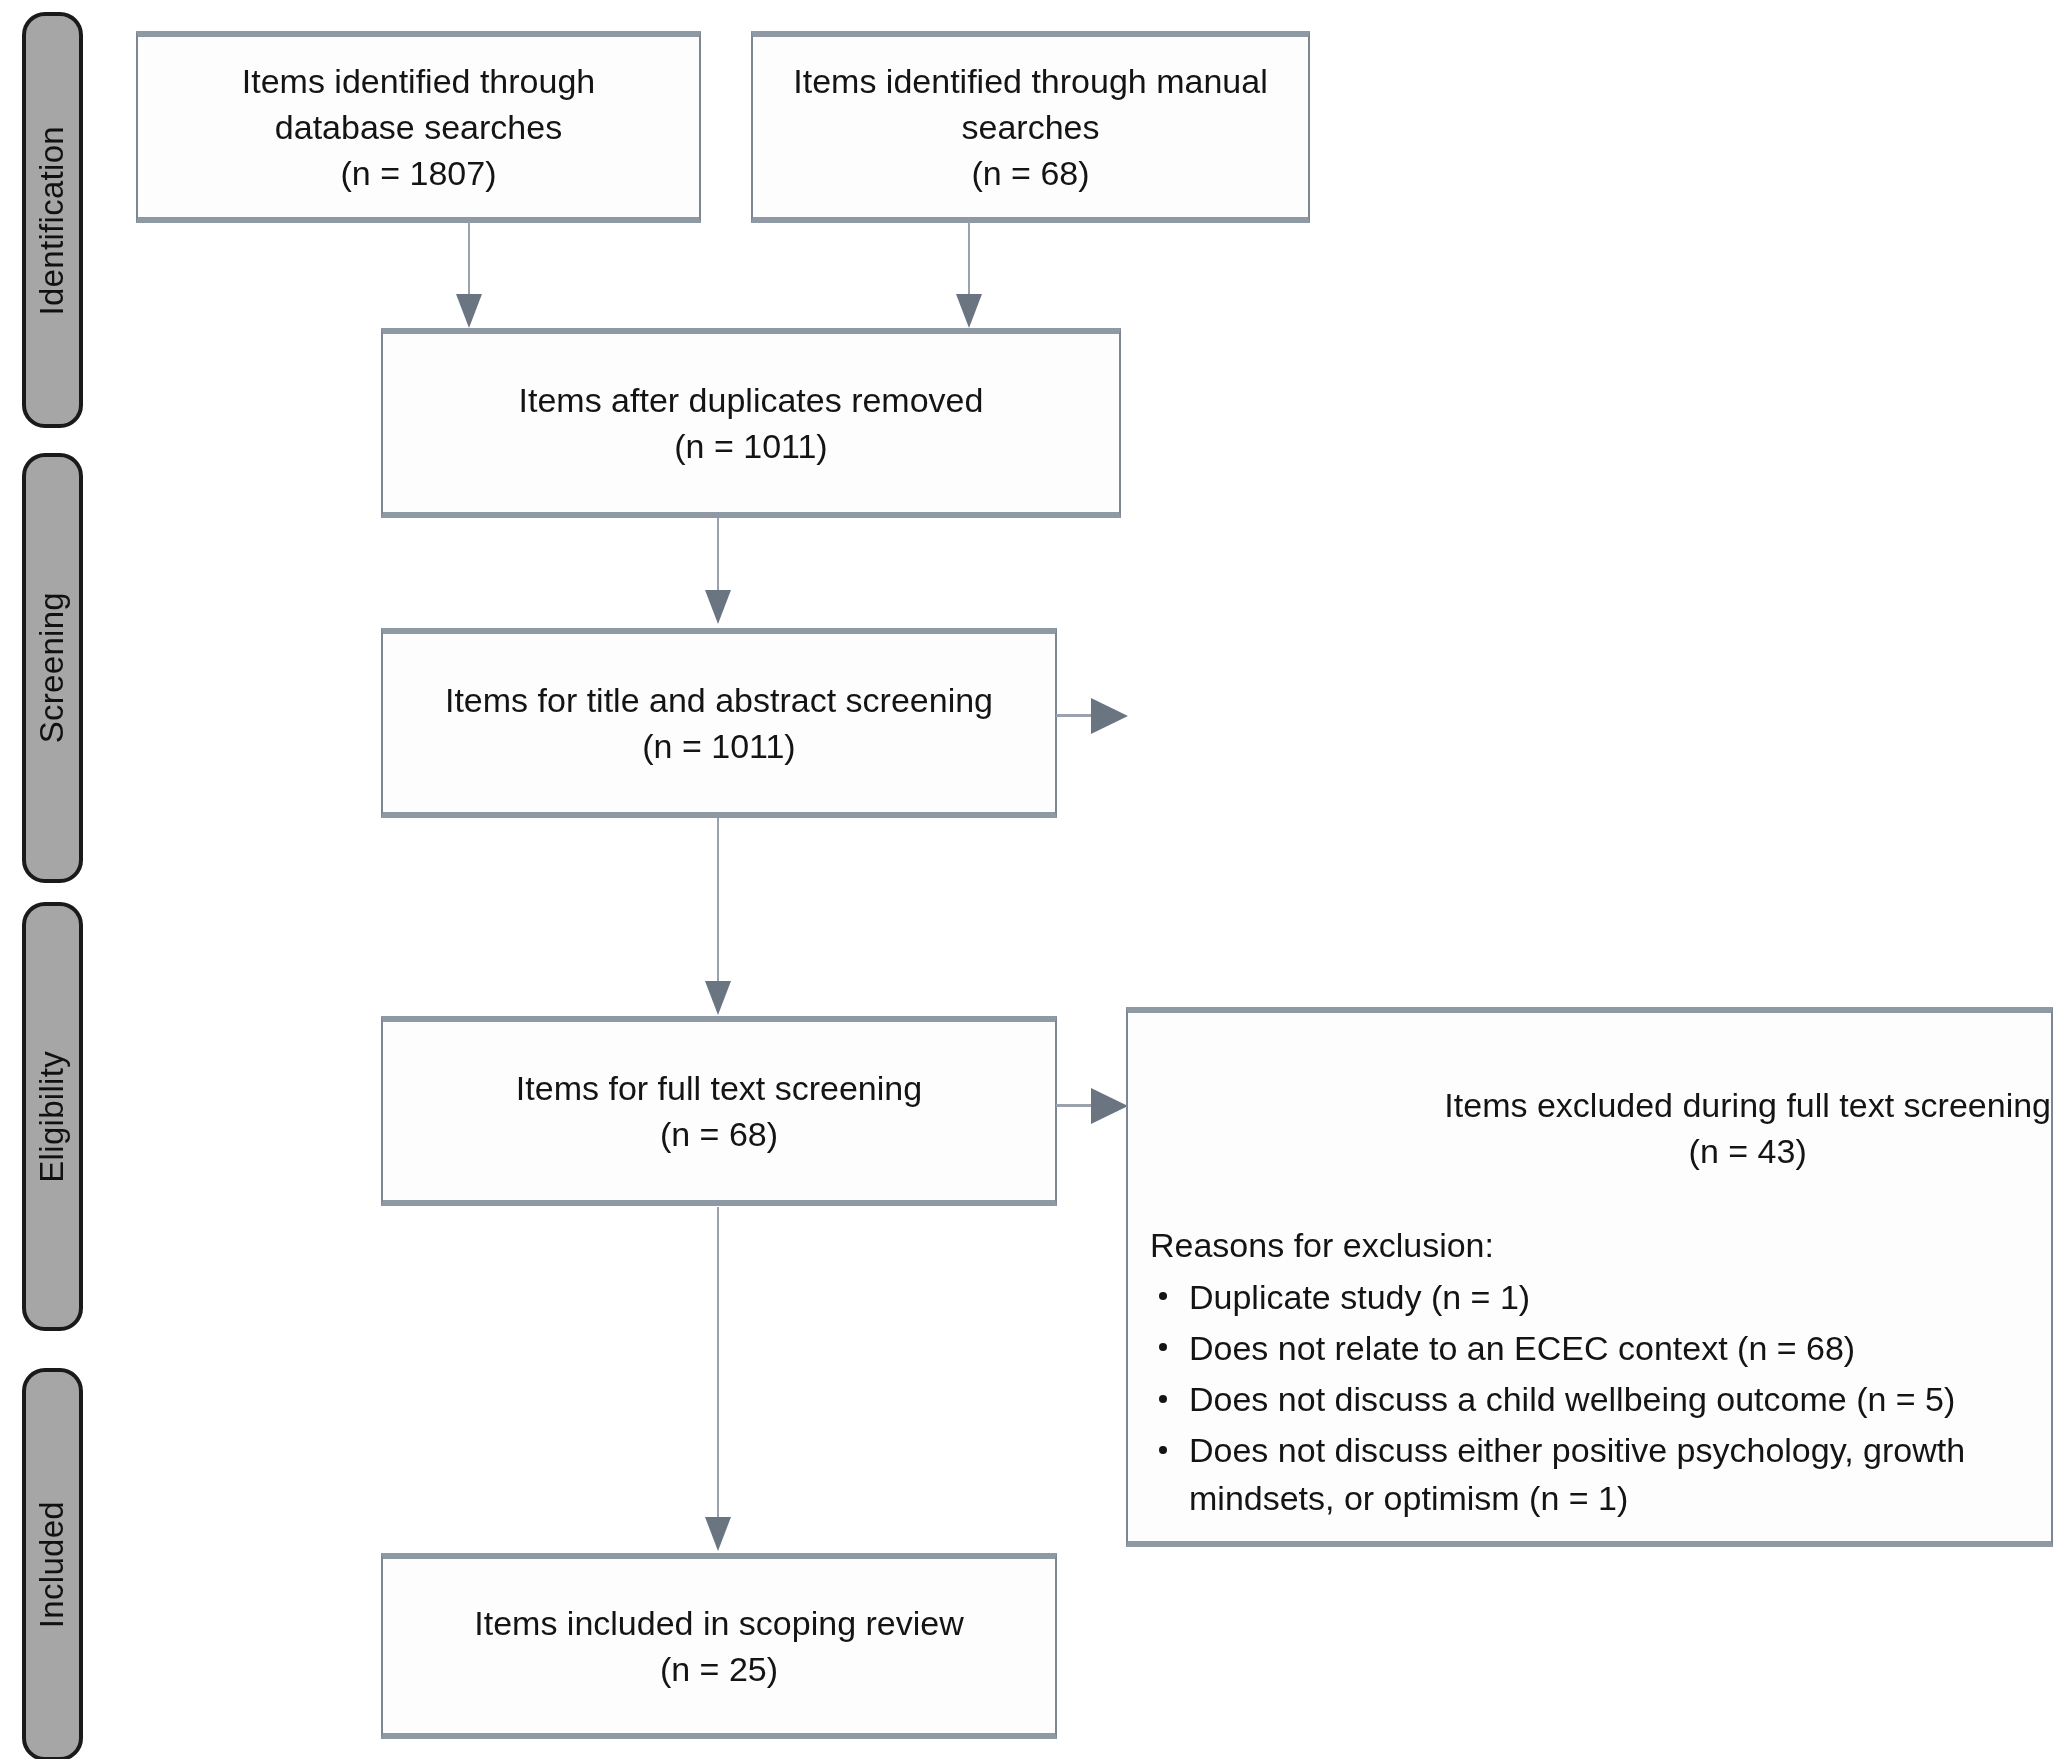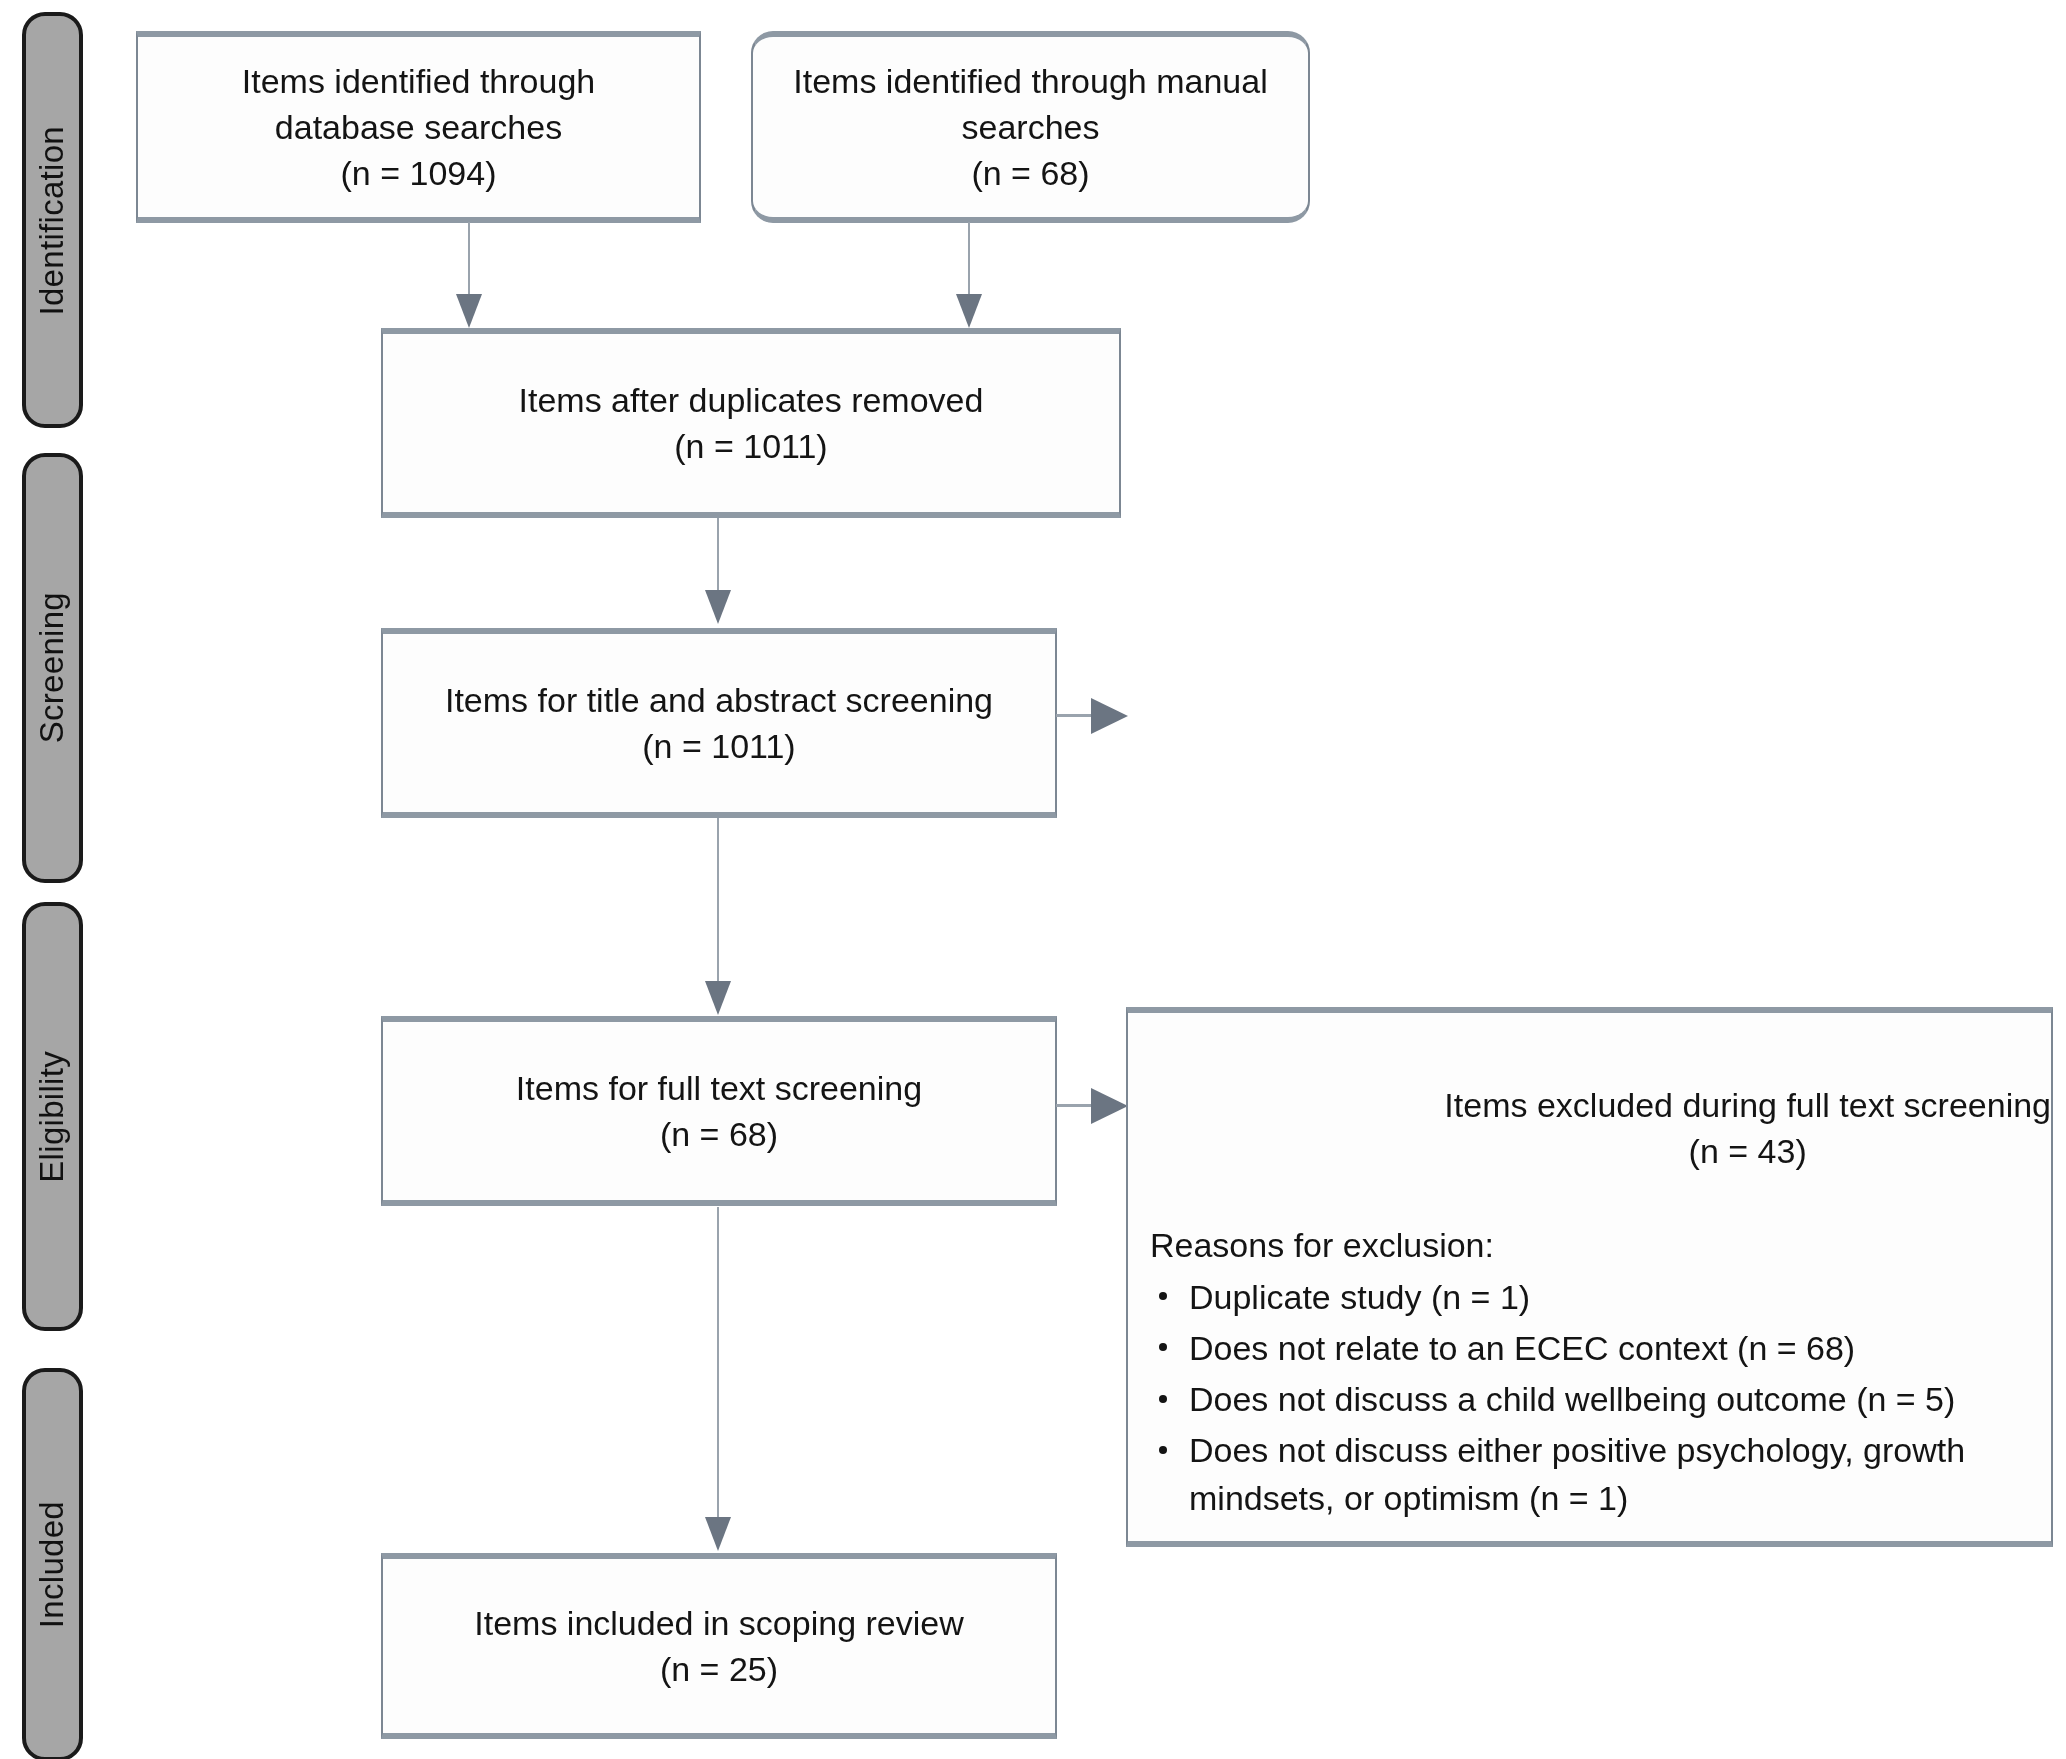--- a/index.html
+++ b/index.html
@@ -166,24 +166,24 @@
     <span class="stage-label">Eligibility</span>
   </div>
 
   <div class="stage-band" style="left:21.5px; top:1368px; width:61px; height:393px;">
     <span class="stage-label">Included</span>
   </div>
 
   <div class="flow-box" style="left:136px; top:31px; width:565px; height:192px;">
     <div class="line">Items identified through
 database searches</div>
-    <div class="count">(n = 1094)</div>
-  </div>
-
-  <div class="flow-box" style="left:751px; top:31px; width:559px; height:192px;border-radius:22px;">
+    <div class="count">(n = 1807)</div>
+  </div>
+
+  <div class="flow-box" style="left:751px; top:31px; width:559px; height:192px;">
     <div class="line">Items identified through manual
 searches</div>
     <div class="count">(n = 68)</div>
   </div>
 
   <div class="v-line" style="left:468px; top:222px; width:1.8px; height:86px;"></div>
   <div class="arrow-down" style="left:456px; top:294px;"></div>
 
   <div class="v-line" style="left:968px; top:222px; width:1.8px; height:86px;"></div>
   <div class="arrow-down" style="left:956px; top:294px;"></div>

